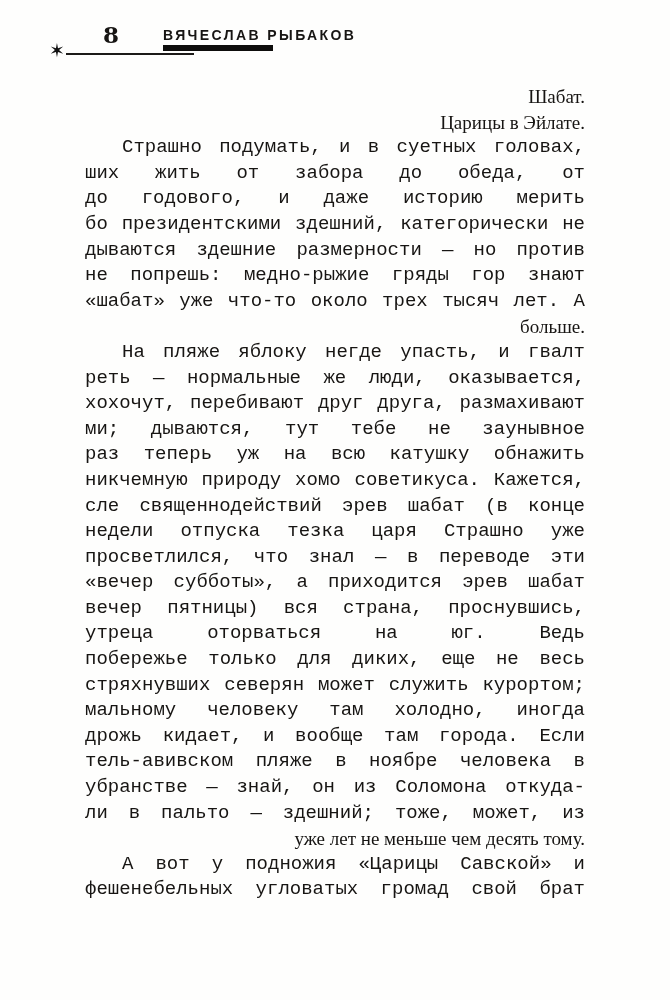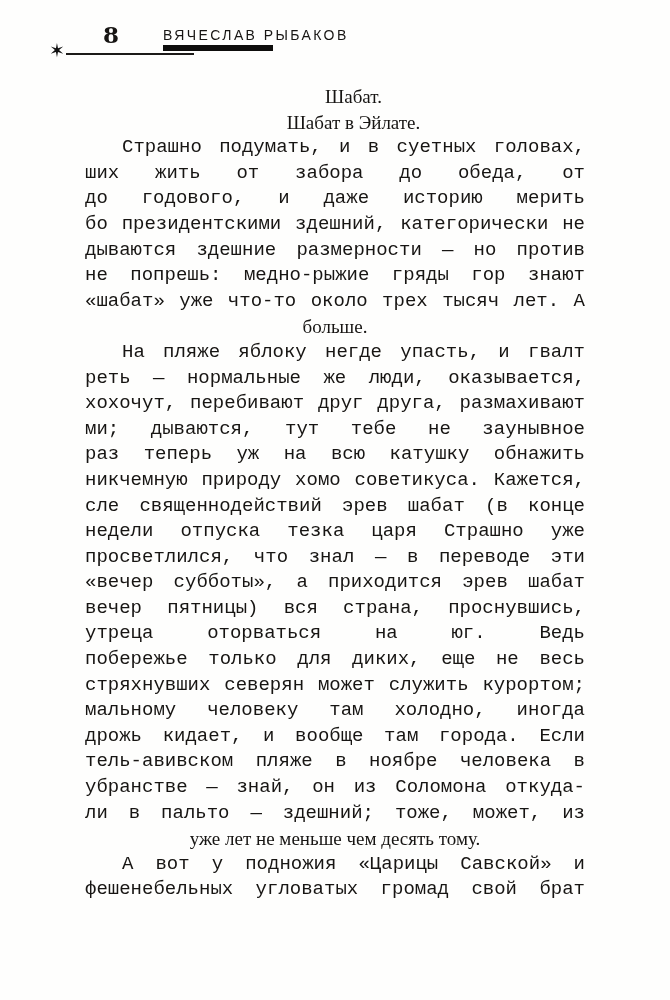--- a/index.html
+++ b/index.html
@@ -24,21 +24,21 @@
     font-size: 23px;
     font-weight: bold;
     font-family: "DejaVu Serif", serif;
     letter-spacing: 0;
   }
   .author {
     position: absolute;
     left: 163px;
     top: 27px;
     font-size: 14px;
-    font-weight: normal;
+    font-weight: bold;
     letter-spacing: 2.4px;
     font-family: "Liberation Sans", sans-serif;
     white-space: nowrap;
   }
   .star-ornament {
     position: absolute;
     left: 49px;
     top: 41px;
     font-size: 19px;
     line-height: 19px;
@@ -74,21 +74,21 @@
     height: 25.6px;
     overflow: hidden;
     white-space: normal;
   }
   .line.j {
     text-align: justify;
     text-align-last: justify;
     font-family: Liberation Mono, monospace;
   }
   .line.l {
-    text-align: center;
+    text-align: right;
   }
   .line.indent {
     text-indent: 37px;
   }
 </style>
 </head>
 <body>
 
 <div class="page">
 
@@ -97,21 +97,21 @@
   <span class="author">ВЯЧЕСЛАВ РЫБАКОВ</span>
 
   <span class="star-ornament">✶</span>
 
   <div class="rule-thin"></div>
 
   <div class="rule-thick"></div>
 
   <main class="body-text" id="body-text">
       <div class="line l indent">Шабат.</div>
-      <div class="line l indent">Шабат в Эйлате.</div>
+      <div class="line l indent">Царицы в Эйлате.</div>
       <div class="line j indent">Страшно подумать, и в суетных головах, привык-</div>
       <div class="line j">ших жить от забора до обеда, от квартального отчета</div>
       <div class="line j">до годового, и даже историю мерить пятилетками ли-</div>
       <div class="line j">бо президентскими здешний, категорически не укла-</div>
       <div class="line j">дываются здешние размерности — но против правды</div>
       <div class="line j">не попрешь: медно-рыжие гряды гор знают слово</div>
       <div class="line j">«шабат» уже что-то около трех тысяч лет. А может, и</div>
       <div class="line l">больше.</div>
       <div class="line j indent">На пляже яблоку негде упасть, и гвалт страшен-</div>
       <div class="line j">реть — нормальные же люди, оказывается, кричат,</div>

